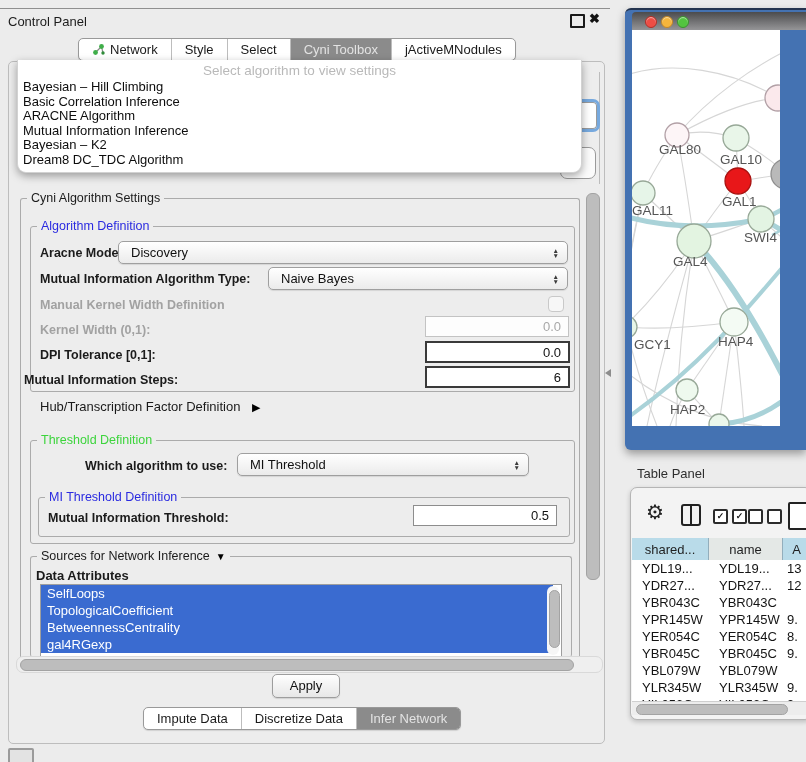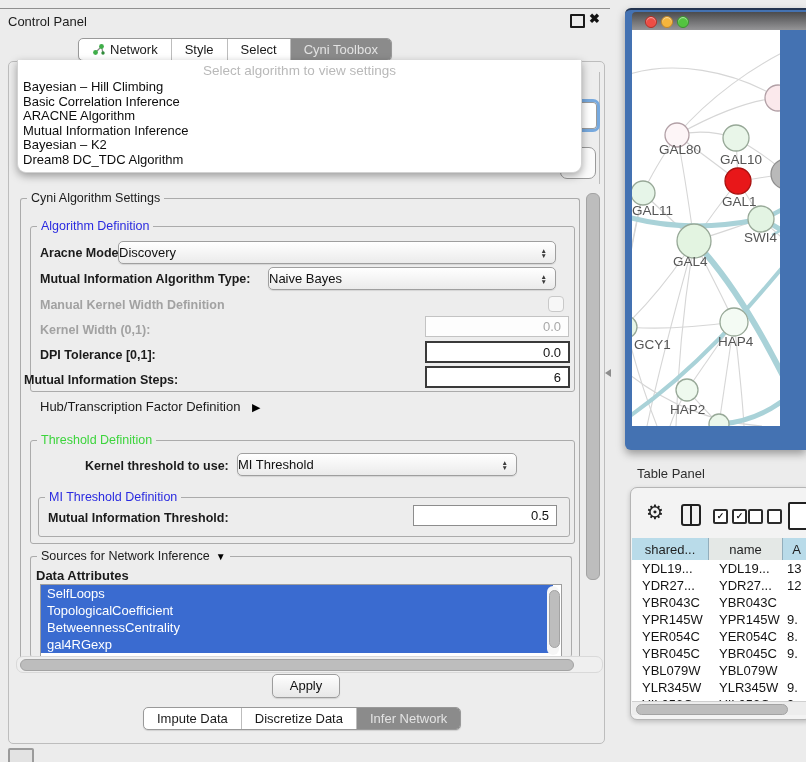--- a/index.html
+++ b/index.html
@@ -27,21 +27,21 @@
   #dd-prompt{left:0;top:3px;width:100%;text-align:center;font-size:13.5px;color:#b9b9b9}
   .dd-item{left:5px;width:550px;height:14.6px;font-size:13px;color:#0d0d0d;line-height:14.6px;white-space:nowrap}
   .dd-item.bold{font-weight:normal}
   
   .group{border:1px solid #ababab;border-radius:3px}
   .gtitle{position:absolute;top:-8px;left:6px;background:#ededed;padding:0 4px;font-size:12.5px;white-space:nowrap;color:#1b1b1b}
   .blue{color:#2a2ae0}.green{color:#3cd43c}
   .lbl{font-size:12.5px;font-weight:bold;color:#1b1b1b;white-space:nowrap}
   .dis{color:#a2a2a2}
   .combo{background:linear-gradient(#ffffff,#ebebeb);border:1px solid #9f9f9f;border-radius:5px;font-size:13px;color:#111;
-         display:flex;align-items:center;box-shadow:0 1px 1px rgba(0,0,0,.1)}
+         display:flex;align-items:center;padding-left:12px;box-shadow:0 1px 1px rgba(0,0,0,.1)}
   .stepper{position:absolute;right:8px;top:50%;transform:translateY(-50%);color:#3a3a3a;font-size:6.5px;line-height:5.5px;text-align:center}
   .field{background:#fff;font-size:13px;color:#111;display:flex;align-items:center;justify-content:flex-end;padding:0 7px}
   .field.dark{border:2px solid #3a3a3a}
   .field.lite{border:1px solid #c3c3c3;color:#a8a8a8;background:#fdfdfd}
   .field.mid{border:1px solid #8d8d8d}
   .tri{font-size:11px;color:#000}
   
   .li-sel{left:0;width:506px;height:17px;background:#3a6bd0;color:#fff;font-size:13px;line-height:17px;padding-left:6px}
   
   .sb-track-v{background:#efefef;border:1px solid #d9d9d9;border-radius:7px}
@@ -84,20 +84,23 @@
     </div>
     <div class="t">
         <span>Style</span>
       </div>
     <div class="t">
         <span>Select</span>
       </div>
     <div class="t sel">
         <span>Cyni Toolbox</span>
       </div>
+    <div class="t">
+        <span>jActiveMNodules</span>
+      </div>
   </div>
 
   <div id="content" class="abs"></div>
 </div>
 
 <div id="frag-line" class="abs"></div>
 <div id="frag-blue" class="abs"></div>
 <div id="frag-input" class="abs"></div>
 
 <div class="group abs" style="left:20px;top:198px;width:558px;height:458px;border-bottom:none;border-radius:3px 3px 0 0">
@@ -133,21 +136,21 @@
 <div class="field dark abs" style="left:425px;top:366px;width:127px;height:18px">6</div>
 
 <div class="abs nowrap" style="left:40px;top:399px;font-size:13px;color:#1a1a1a">
   <span>Hub/Transcription Factor Definition</span>
   <span class="tri" style="margin-left:8px">▶</span>
 </div>
 
 <div class="group abs" style="left:30px;top:440px;width:543px;height:102px">
   <div class="gtitle green">Threshold Definition</div>
 </div>
-<div class="lbl abs" style="left:85px;top:459px">Kernel threshold to use:</div>
+<div class="lbl abs" style="left:85px;top:459px">Which algorithm to use:</div>
 <div class="combo abs" style="left:237px;top:453px;width:278px;height:21px">
   <span>MI Threshold</span>
   <span class="stepper">
       <div>▲</div>
       <div>▼</div>
     </span>
 </div>
 <div class="group abs" style="left:38px;top:497px;width:530px;height:38px">
   <div class="gtitle blue">MI Threshold Definition</div>
 </div>

